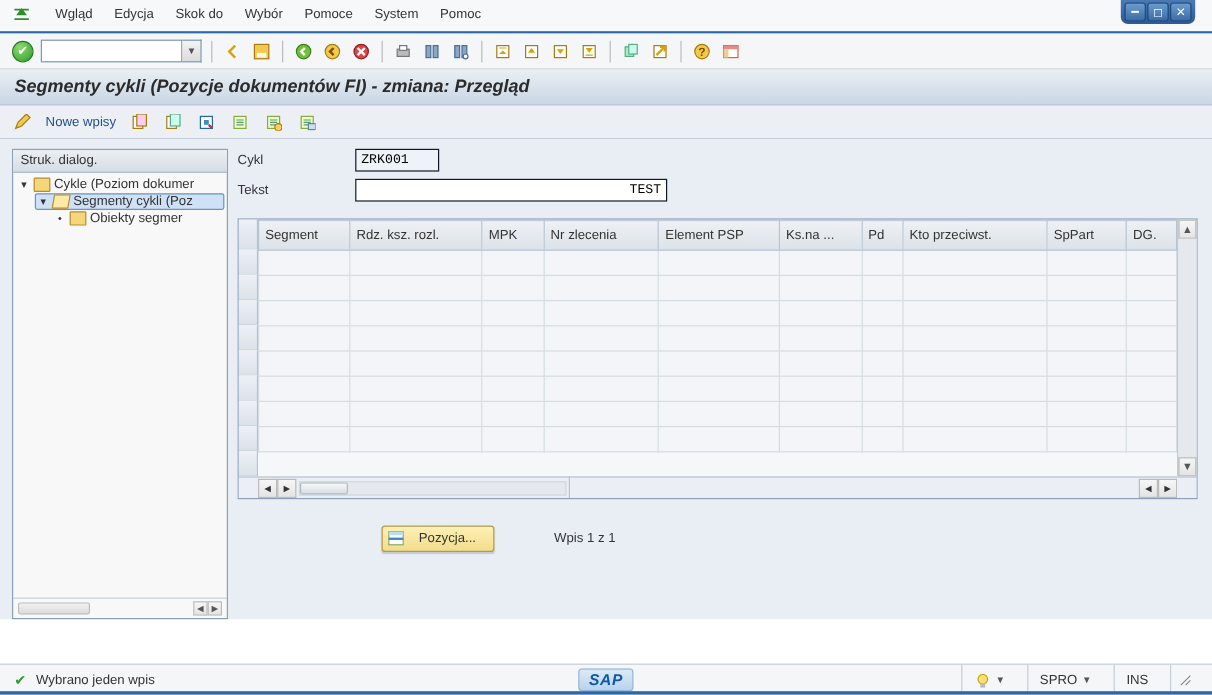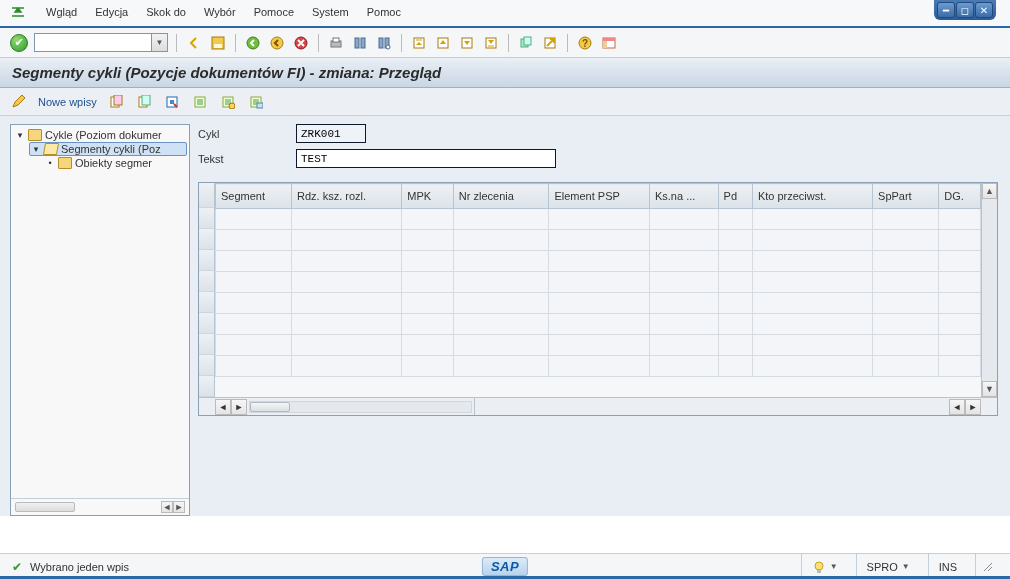--- a/index.html
+++ b/index.html
@@ -293,20 +293,21 @@
         <rect x="2" y="2" width="10" height="10" fill="#efc" stroke="#8a4"></rect>
         <path d="M4 5 h6 M4 7 h6 M4 9 h6" stroke="#596"></path>
         <rect x="8" y="8" width="6" height="5" fill="#cde" stroke="#58a"></rect>
       </svg>
     </span>
 </div>
 
 <div class="main">
 
   <div class="treebox">
+    <div class="treetitle">Struk. dialog.</div>
     <div class="treecontent">
       <div class="node" style="padding-left:2px">
         <span class="twist">▾</span>
         <span class="fld closed"></span>
         <span>Cykle (Poziom dokumer</span>
       </div>
       <div class="node sel" style="margin-left:16px">
         <span class="twist">▾</span>
         <span class="fld open"></span>
         <span>Segmenty cykli (Poz</span>
@@ -326,21 +327,21 @@
     </div>
   </div>
 
   <div class="content">
     <div class="formrow">
       <label>Cykl</label>
       <input type="text" readonly="" style="width: 70px; background: rgb(238, 243, 248);" value="ZRK001">
     </div>
     <div class="formrow">
       <label>Tekst</label>
-      <input type="text" style="width: 260px;" value="TEST">
+      <input type="text" style="width: 260px; text-align: right;" value="TEST">
     </div>
 
     <div class="gridwrap">
       <div class="gridbody">
         <div class="rowheaders">
           <div class="rh first"></div>
           <div class="rh"></div>
           <div class="rh"></div>
             <div class="rh"></div>
             <div class="rh"></div>
@@ -495,20 +496,33 @@
         </div>
         <div class="gridhscroll" style="flex:1">
           <div class="spacer"></div>
           <div class="sbtn">◄</div>
           <div class="sbtn">►</div>
         </div>
         <div style="width:16px;border-top:1px solid #b6c3d1;background:#ebeff3"></div>
       </div>
     </div>
 
+    <div class="footerrow">
+      <div class="pozbtn">
+        <span class="picon">
+            <svg width="16" height="14">
+              <rect x="1" y="1" width="12" height="11" fill="#fff" stroke="#8a6"></rect>
+              <rect x="1" y="1" width="12" height="3" fill="#bde"></rect>
+              <rect x="1" y="6" width="12" height="2" fill="#48c"></rect>
+            </svg>
+          </span>
+        <span>Pozycja...</span>
+      </div>
+      <span class="wpis">Wpis 1 z 1</span>
+    </div>
 
   </div>
 </div>
 
 <div class="statusbar">
   <div class="left">
     <span class="chk">✔</span>
     <span>Wybrano jeden wpis</span>
   </div>
   <div class="center"><span class="saplogo">SAP</span></div>

